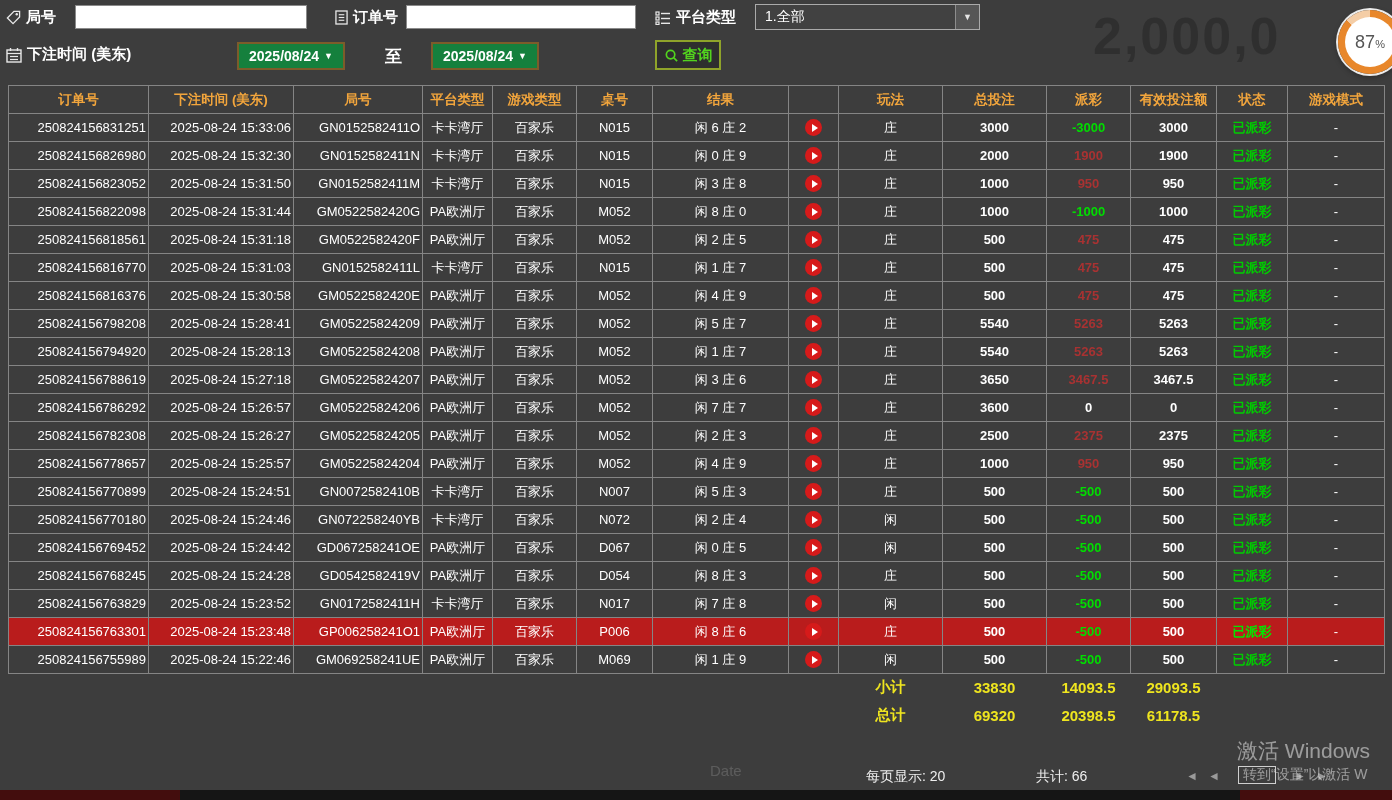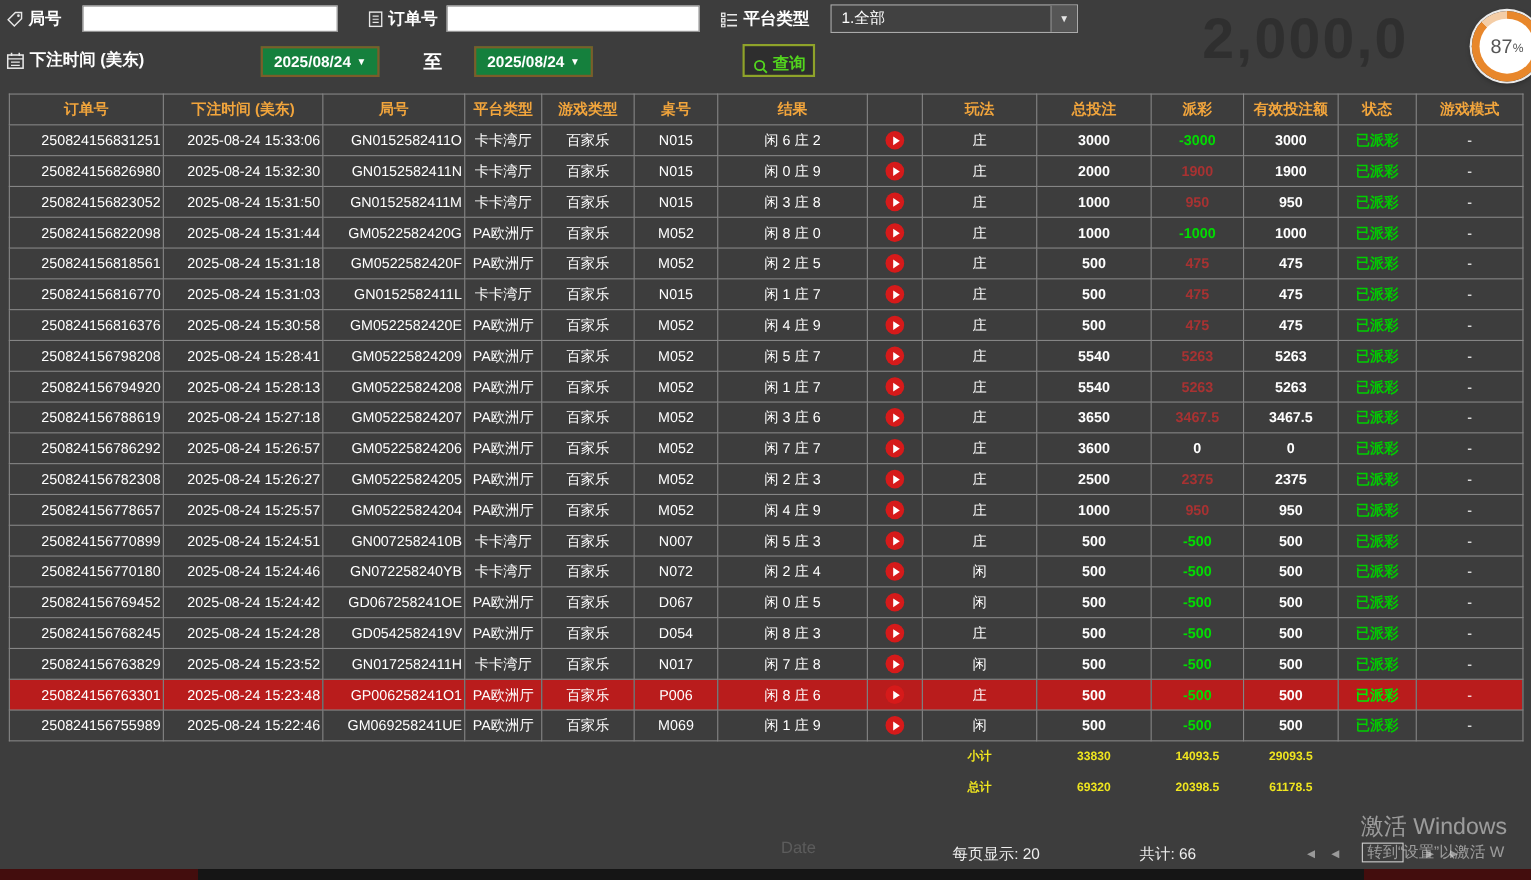--- a/index.html
+++ b/index.html
@@ -7,38 +7,38 @@
 
   
   .topbar{position:absolute;left:0;top:0;width:1392px;height:85px;}
   .flabel{position:absolute;display:flex;align-items:center;gap:5px;color:#fff;font-weight:bold;font-size:15px;white-space:nowrap;}
   .tinput{position:absolute;height:24px;background:#fff;border:1px solid #8a8a8a;box-sizing:border-box;font-size:13px;padding:0 5px;outline:none;}
   .dd{position:absolute;left:755px;top:4px;width:225px;height:26px;background:#414141;border:1px solid #aaa;box-sizing:border-box;color:#fff;font-size:14px;display:flex;align-items:center;padding-left:9px;cursor:pointer;}
   .dd .arrowbox{position:absolute;right:0;top:0;height:100%;width:23px;background:#565656;border-left:1px solid #8d8d8d;display:flex;align-items:center;justify-content:center;font-size:9px;color:#e6e6e6;}
   .date-btn{position:absolute;width:108px;height:28px;background:#15803d;border:2px solid #7c5c2a;box-sizing:border-box;color:#fff;font-weight:bold;font-size:14px;display:flex;align-items:center;justify-content:center;gap:5px;cursor:pointer;}
   .date-btn .dchev{font-size:9px;}
   .to-label{position:absolute;left:385px;top:45px;color:#fff;font-weight:bold;font-size:17px;}
-  .query-btn{position:absolute;left:675px;top:40px;width:66px;height:30px;background:#2e2e2e;border:2px solid #8fa32a;box-sizing:border-box;color:#52d41e;font-weight:bold;font-size:15px;display:flex;align-items:flex-end;justify-content:center;gap:4px;cursor:pointer;}
+  .query-btn{position:absolute;left:655px;top:40px;width:66px;height:30px;background:#2e2e2e;border:2px solid #8fa32a;box-sizing:border-box;color:#52d41e;font-weight:bold;font-size:15px;display:flex;align-items:center;justify-content:center;gap:4px;cursor:pointer;}
 
   
   .table-wrap{position:absolute;left:8px;top:85px;width:1376px;}
   table{border-collapse:collapse;width:1376px;table-layout:fixed;}
   th,td{border:1px solid #858585;height:28px;color:#fff;font-size:13px;text-align:center;padding:0 2px;overflow:hidden;white-space:nowrap;box-sizing:border-box;}
   th{color:#f2a53c;font-weight:bold;font-size:13.5px;}
   td.left{text-align:right;padding-left:3px;}
   td.num{font-weight:bold;}
   td.status{color:#00cc00;font-weight:bold;}
   td.pay-green{color:#00dd00;font-weight:bold;}
   td.pay-red{color:#a83232;font-weight:bold;}
   td.pay-white{color:#fff;font-weight:bold;}
   tr.highlight td{background:#b91c1c;}
   tr.highlight td.status{color:#00e800;}
   .play-btn{display:inline-flex;width:17px;height:17px;border-radius:50%;background:#d61a1a;align-items:center;justify-content:center;cursor:pointer;border:none;vertical-align:middle;}
   .play-btn .tri{width:0;height:0;border-left:6px solid #fff;border-top:4px solid transparent;border-bottom:4px solid transparent;margin-left:2px;}
-  .summary-row td{border:none;color:#efe51f;font-weight:bold;font-size:11px;background:transparent;}
+  .summary-row td{border:none;color:#efe51f;font-weight:bold;font-size:15px;background:transparent;}
 
   
   .footer-bar{position:absolute;left:0;top:762px;width:1112px;height:28px;color:#eee;font-size:14px;}
   .fitem{position:absolute;top:6px;white-space:nowrap;}
   .pg-arrow{position:absolute;top:7px;color:#9a9a9a;font-size:12px;cursor:pointer;}
   .goto-input{position:absolute;left:1238px;top:4px;width:38px;height:18px;background:transparent;border:1px solid #cfcfcf;box-sizing:border-box;color:#fff;font-size:12px;text-align:center;outline:none;}
   .bottom-strip{position:absolute;left:0;top:790px;width:1392px;height:10px;background:#151515;}
   .strip-red-l{position:absolute;left:0;top:790px;width:180px;height:10px;background:#430d0d;}
   .strip-red-r{position:absolute;left:1240px;top:790px;width:152px;height:10px;background:#430d0d;}
 

